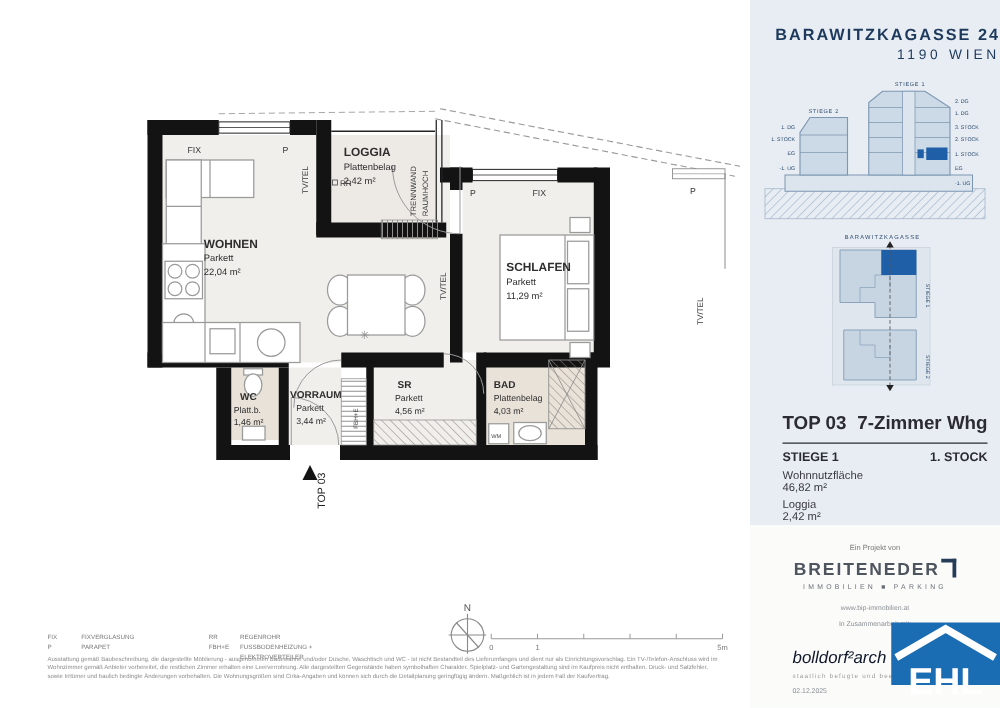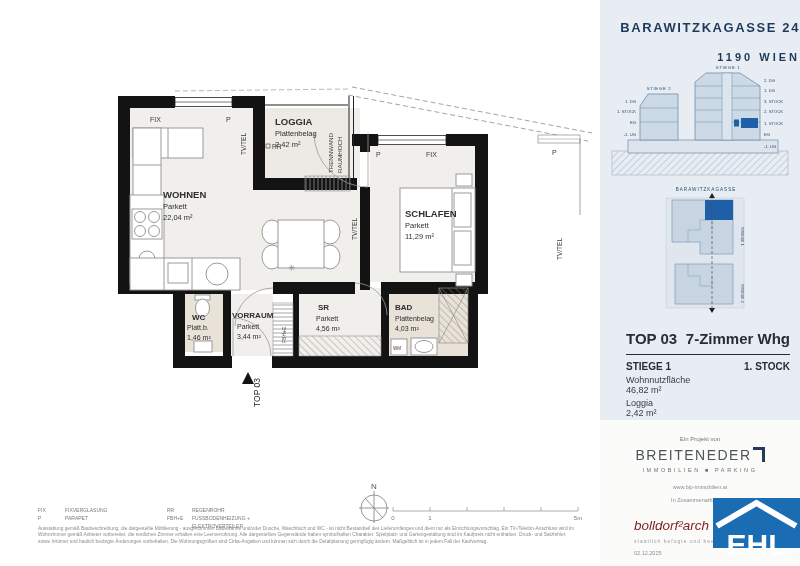--- a/index.html
+++ b/index.html
@@ -3,36 +3,36 @@
 <meta charset="utf-8">
 <style>
   html,body{margin:0;padding:0;}
   body{width:800px;height:566px;background:#ffffff;position:relative;overflow:hidden;
        font-family:"Liberation Sans",sans-serif;color:#2e2e2e;}
   .abs{position:absolute;}
   
   #panel{left:600px;top:0;width:200px;height:566px;background:#e8edf3;}
   #panel-header{left:600px;top:20px;width:200px;text-align:right;color:#1d3a5c;}
   #hdr1{font-size:13px;font-weight:bold;letter-spacing:1.6px;}
-  #hdr2{font-size:11px;font-weight:bold;letter-spacing:3px;margin-top:16px;}
+  #hdr2{font-size:11px;font-weight:normal;letter-spacing:3px;margin-top:3px;}
   #info{left:626px;top:330px;width:164px;color:#2b2b33;}
   #info .toprow{display:flex;justify-content:space-between;align-items:baseline;font-size:15px;font-weight:bold;}
   #info hr{border:none;border-top:1.5px solid #2b2b33;margin:7px 0 6px 0;}
   #info .strow{display:flex;justify-content:space-between;font-size:10px;font-weight:bold;}
   #info .mrow{display:flex;justify-content:center;font-size:9px;margin-top:3px;color:#3a3a42;flex-direction:column;}
   #info .mrow:first-of-type{margin-top:10px;}
   #branding{left:600px;top:420px;width:200px;height:146px;background:#fbfbfa;}
   #projectby{left:600px;top:436px;width:200px;text-align:center;font-size:6px;color:#777;}
   #breiteneder{left:600px;top:447px;width:200px;text-align:center;color:#4e555e;}
-  #bn-word{font-size:14px;font-weight:normal;letter-spacing:1.5px;display:inline-block;vertical-align:top;}
+  #bn-word{font-size:14px;font-weight:bold;letter-spacing:1.5px;display:inline-block;vertical-align:top;}
   #bn-bracket{display:inline-block;width:9px;height:12px;border-top:3px solid #243c58;border-right:3px solid #243c58;margin-left:1px;vertical-align:top;}
   #bn-sub{font-size:5.5px;letter-spacing:2.6px;color:#6a7076;margin-top:2px;}
   #bn-web{left:600px;top:484px;width:200px;text-align:center;font-size:5.5px;color:#8a8f94;}
   #coop{left:600px;top:497px;width:200px;text-align:center;font-size:5.5px;color:#8a8f94;}
-  #architect{left:634px;top:518px;font-size:13.5px;font-style:italic;color:#7f1d1d;white-space:nowrap;}
+  #architect{left:634px;top:518px;font-size:13.5px;font-style:italic;color:#0f172a;white-space:nowrap;}
   #architect-sub{left:634px;top:538px;font-size:5px;letter-spacing:1px;color:#9b9b9b;white-space:nowrap;}
   #plan-date{left:634px;top:550px;font-size:5.5px;color:#8a8f94;}
   #ehl{left:713px;top:498px;width:87px;height:50px;background:#1a6cb3;}
   
   #legend{left:38px;top:506px;width:420px;font-size:5px;color:#7a7a7a;line-height:8px;}
   #legend .row{display:flex;}
   #legend .c1{width:27px;}
   #legend .c2{width:102px;}
   #legend .c3{width:25px;}
   #disclaimer{left:38px;top:526px;width:556px;font-size:4.8px;line-height:6.4px;color:#8c8c8c;}

